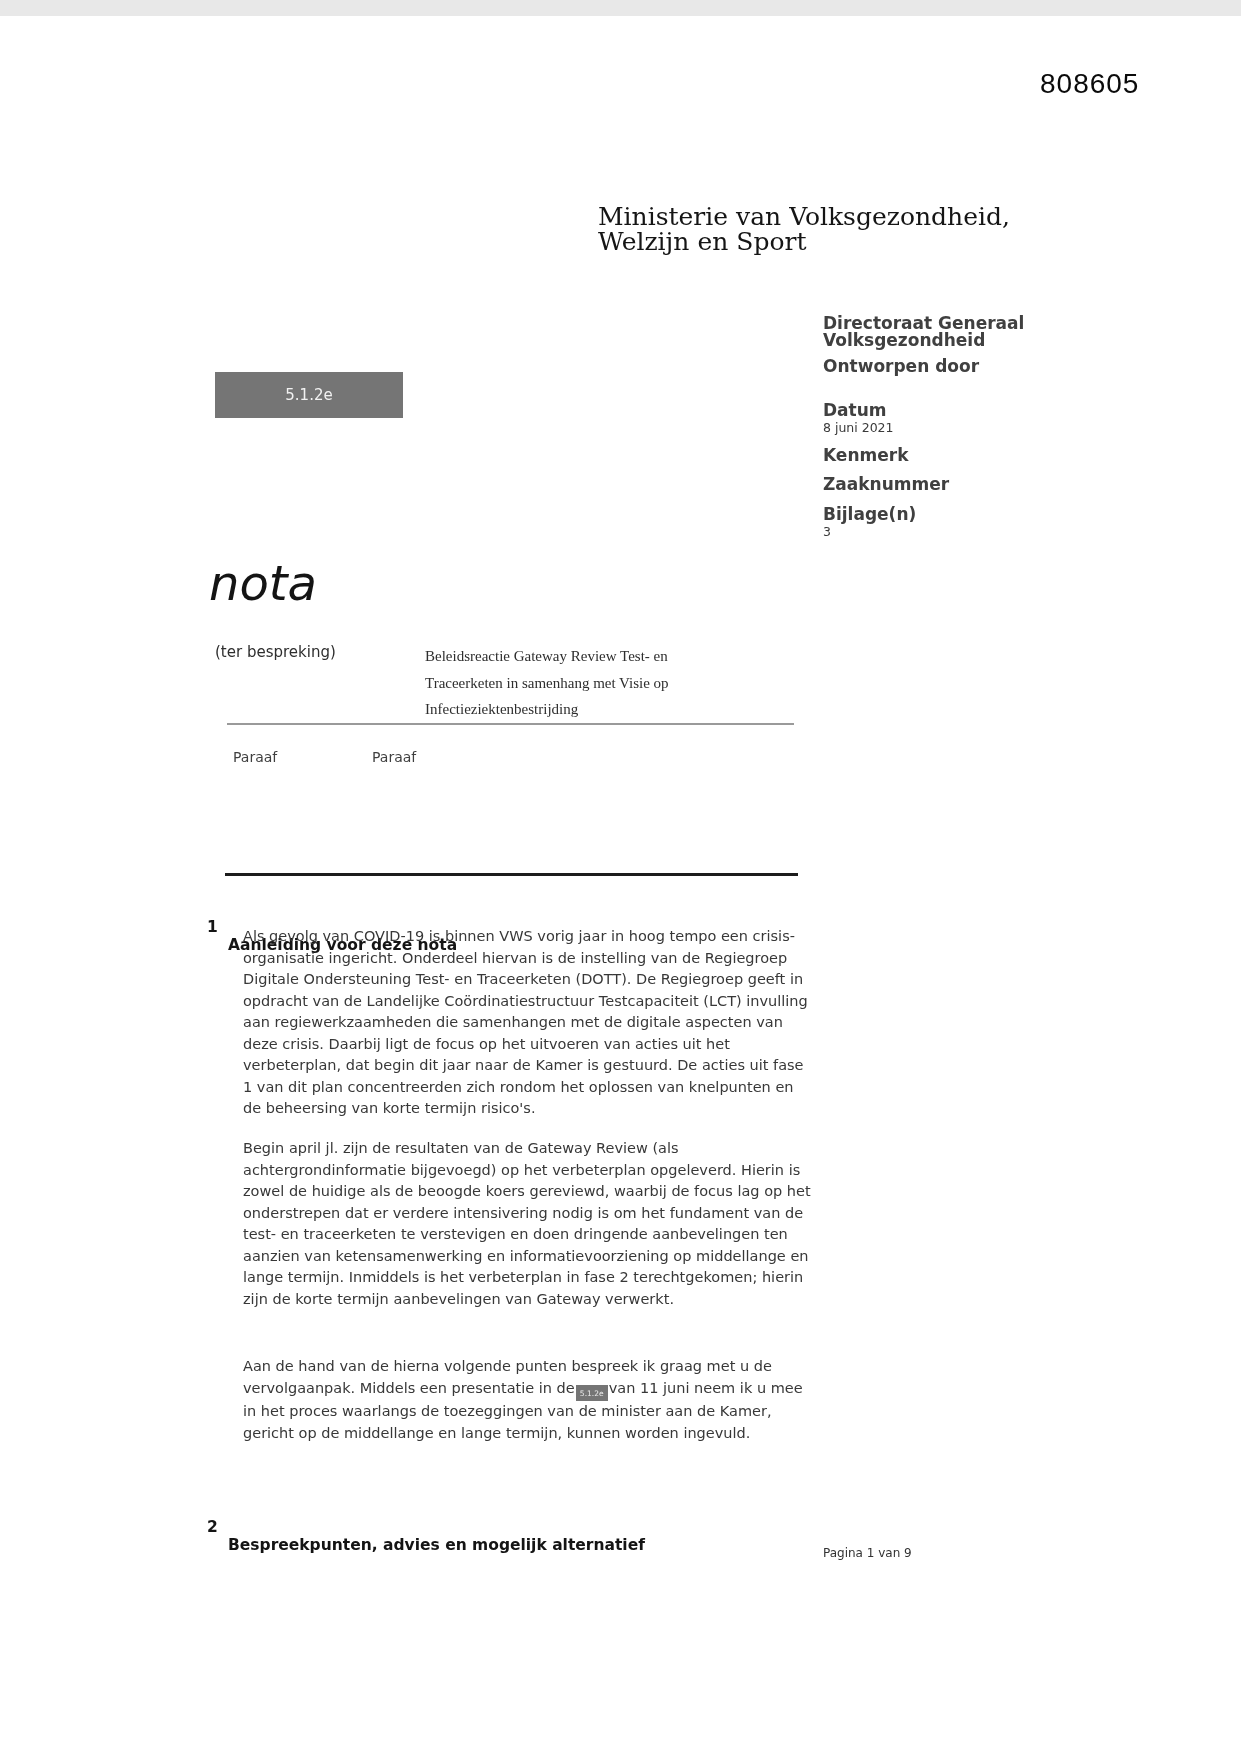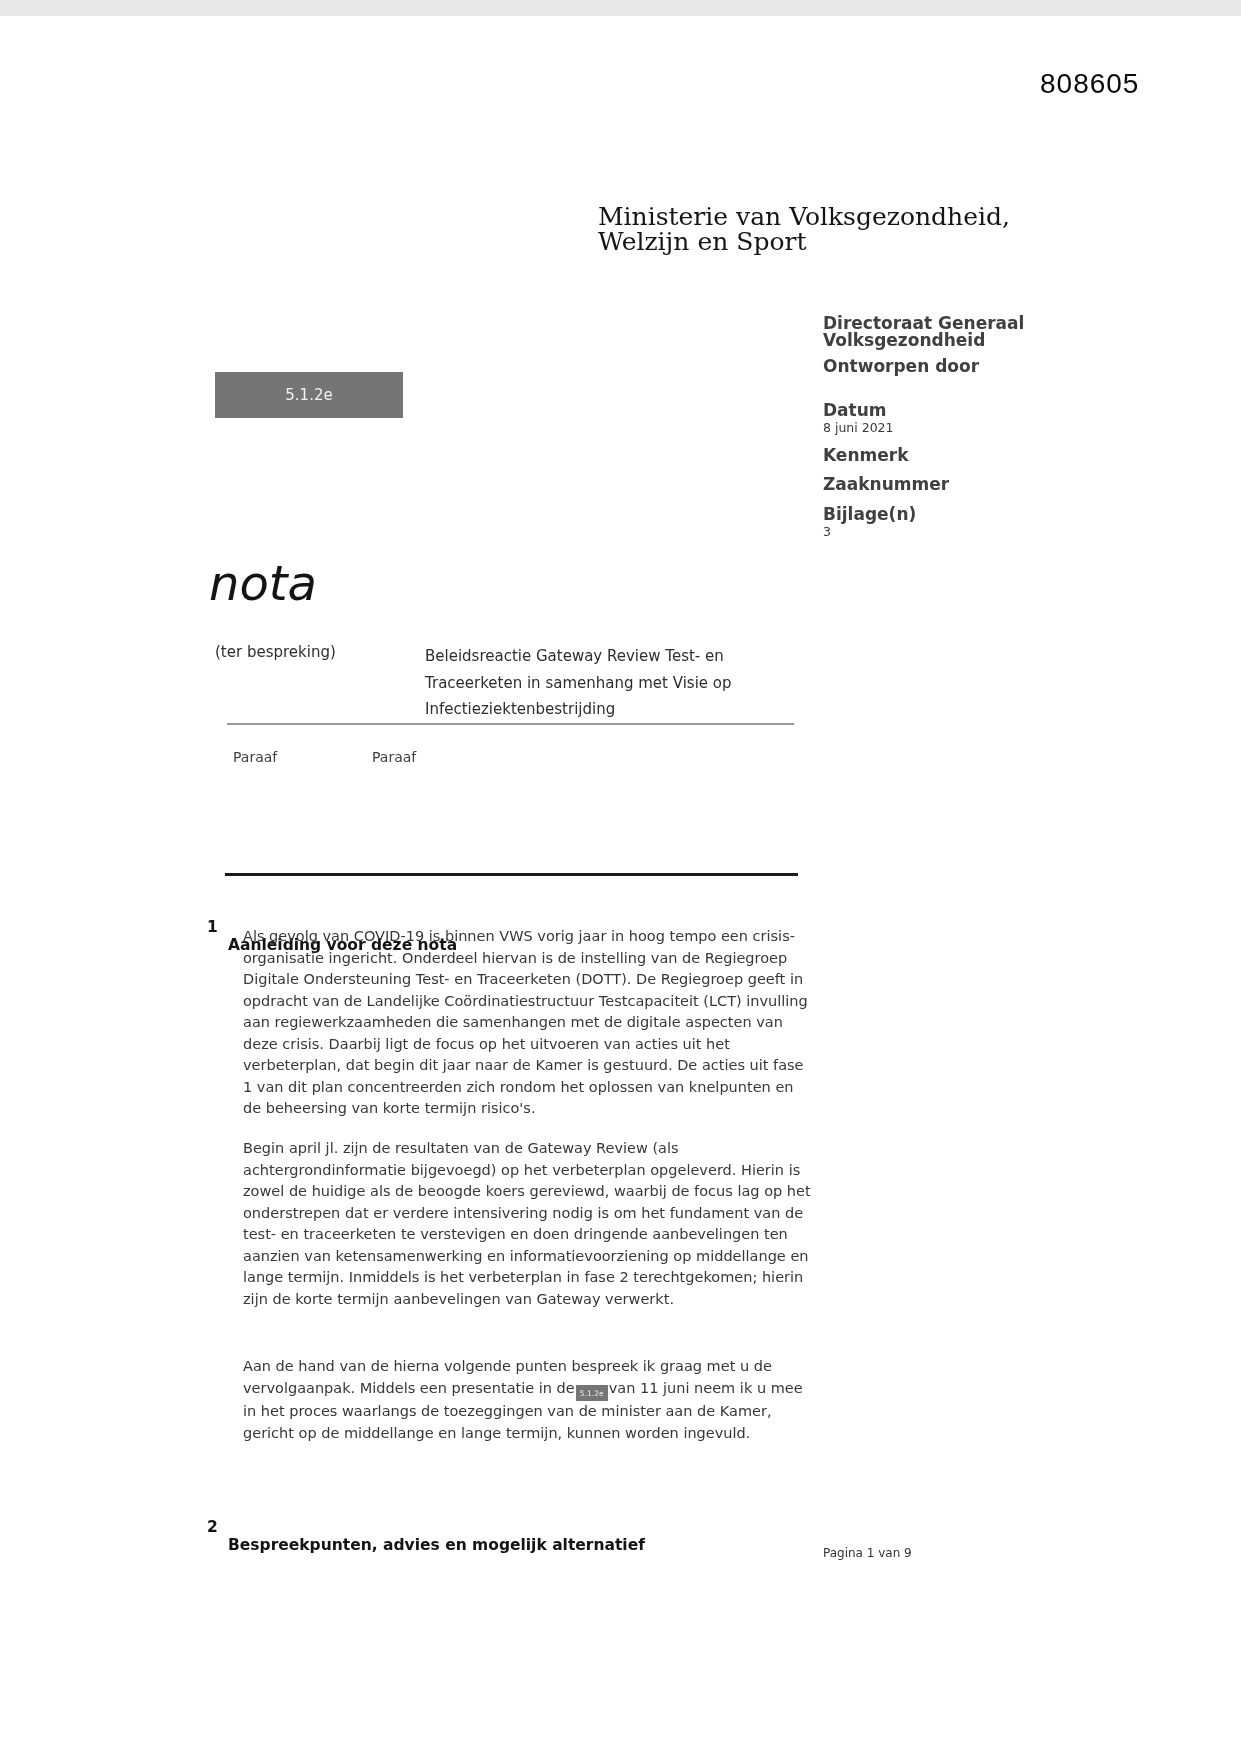--- a/index.html
+++ b/index.html
@@ -43,21 +43,21 @@
     display: flex; align-items: center; justify-content: center;
     color: #f2f2f2; font-size: 15px;
   }
 
   .nota-title {
     top: 542px; left: 209px;
     font-size: 48px; line-height: 50px; color: #141414; font-style: italic;
   }
   .subtitle { top: 627px; left: 215px; font-size: 15px; color: #2e2e2e; }
   .subject { top: 627px; left: 425px; font-size: 15px; color: #2e2e2e; }
-  .subject .tline { line-height: 26.5px; white-space: pre; }
+  .subject .tline { line-height: 26.5px; white-space: pre; font-family: Liberation Serif, serif; }
 
   .rule-gray {
     top: 707px; left: 227px; width: 567px; height: 2px; background: #9a9a9a;
   }
   .rule-black {
     top: 857px; left: 225px; width: 573px; height: 3px; background: #1c1c1c;
   }
 
   .paraaf { top: 733px; font-size: 14px; color: #3f3f3f; }
   .paraaf-1 { left: 233px; }

